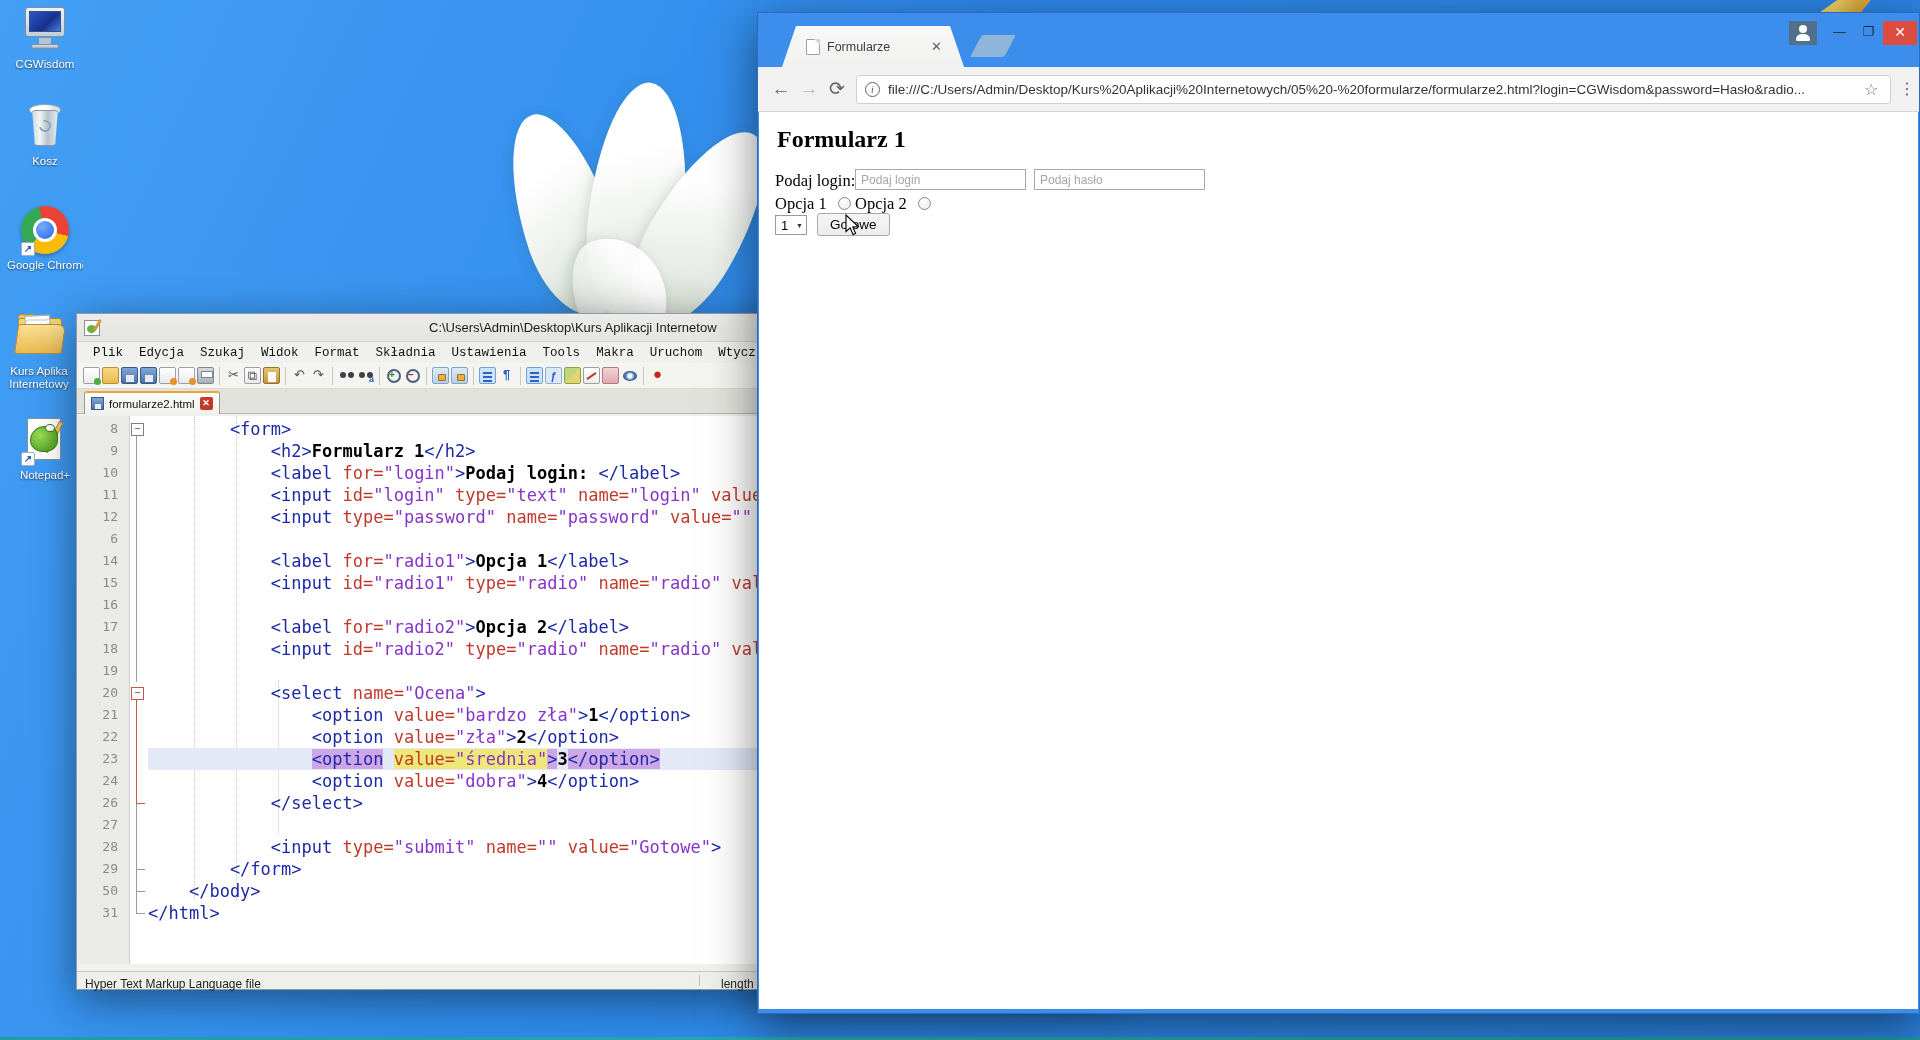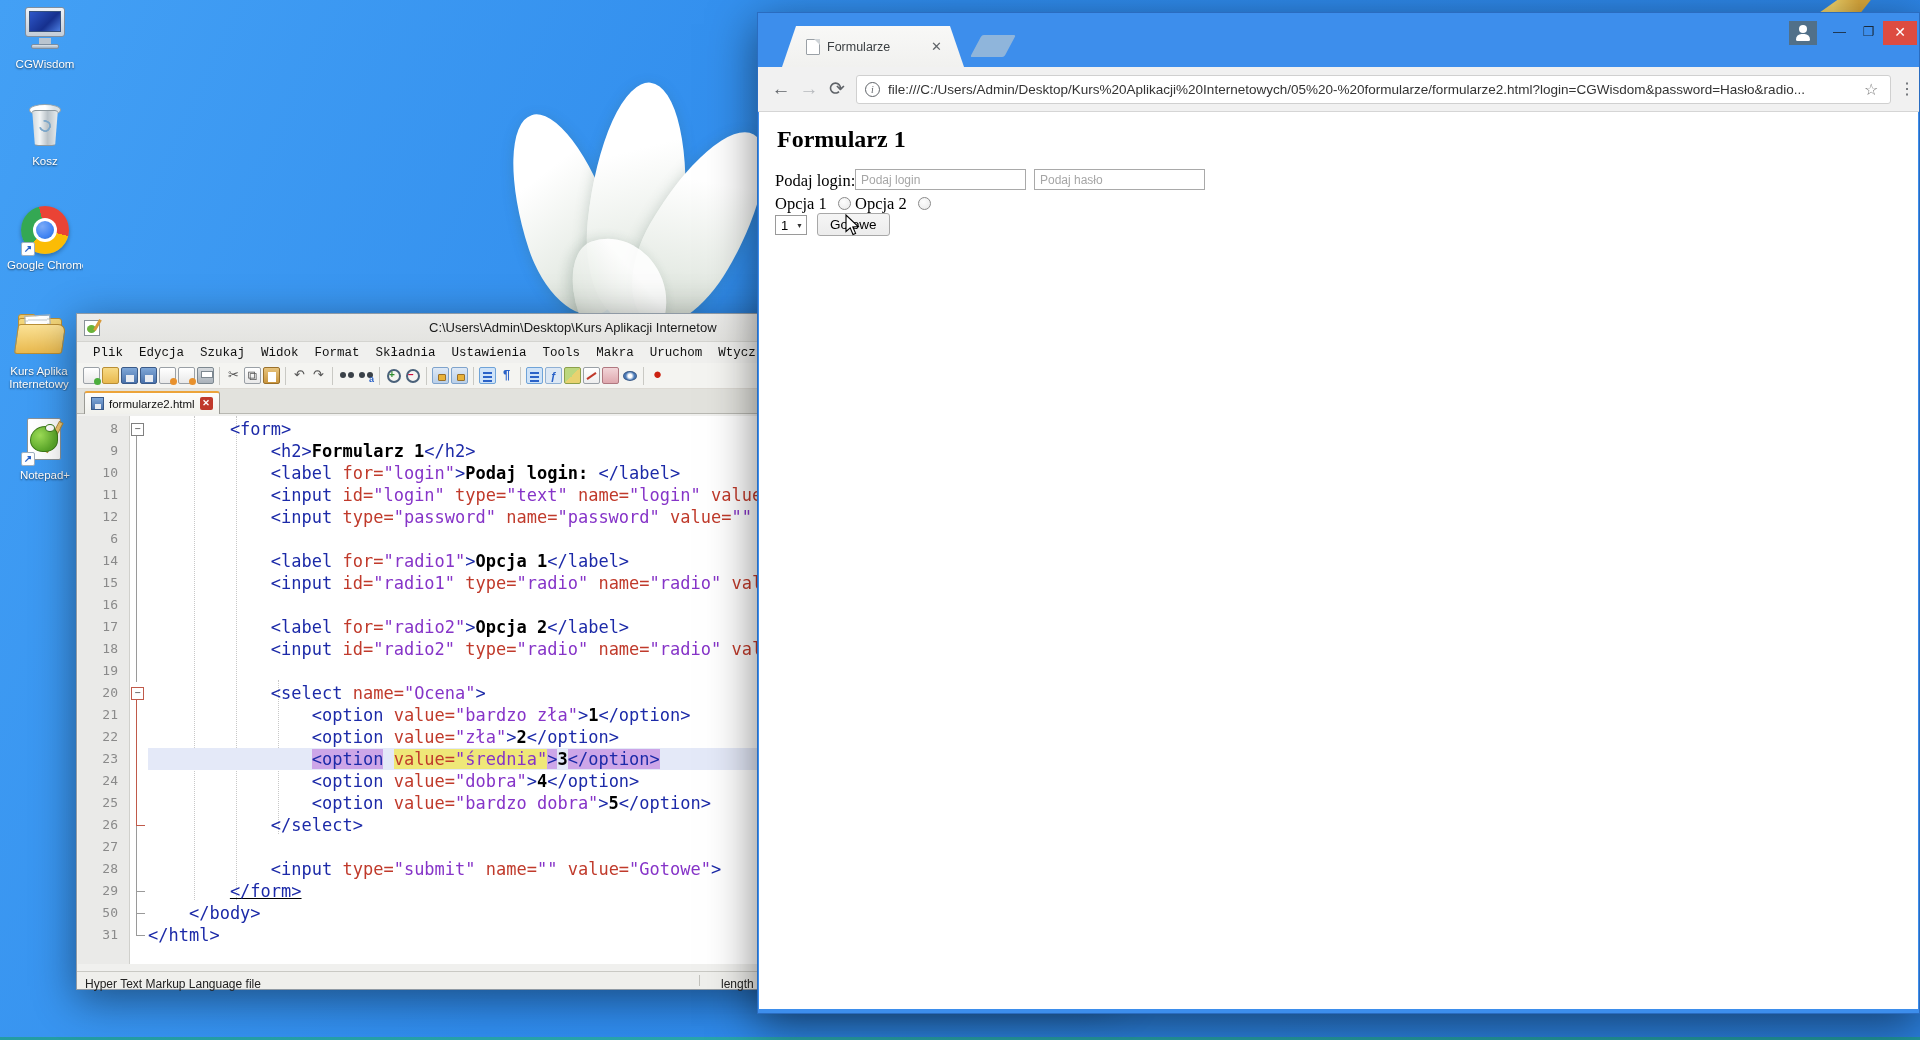--- a/index.html
+++ b/index.html
@@ -428,43 +428,38 @@
             <span class="ln">23</span>
             <span class="fold f-lr"></span>
             <span class="ct" style="padding-left: 16ch;"><span class="c-g bg-hp">&lt;option</span><span class="c-p"> </span><span class="c-a bg-hy">value=</span><span class="c-v bg-hy">"średnia"</span><span class="c-g bg-hp">&gt;</span><span class="c-t">3</span><span class="c-g bg-hp">&lt;/option&gt;</span></span>
           </div>
           <div class="cl">
             <span class="ln">24</span>
             <span class="fold f-lr"></span>
             <span class="ct" style="padding-left: 16ch;"><span class="c-g">&lt;option</span><span class="c-a"> value=</span><span class="c-v">"dobra"</span><span class="c-g">&gt;</span><span class="c-t">4</span><span class="c-g">&lt;/option&gt;</span></span>
           </div>
           <div class="cl">
-            <span class="ln">25</span>
-            <span class="fold f-lr"></span>
-            <span class="ct" style="padding-left: 16ch;"><span class="c-g">&lt;option</span><span class="c-a"> value=</span><span class="c-v">"bardzo dobra"</span><span class="c-g">&gt;</span><span class="c-t">5</span><span class="c-g">&lt;/option&gt;</span></span>
-          </div>
-          <div class="cl">
             <span class="ln">26</span>
             <span class="fold f-cr"></span>
             <span class="ct" style="padding-left: 12ch;"><span class="c-g">&lt;/select&gt;</span></span>
           </div>
           <div class="cl">
             <span class="ln">27</span>
             <span class="fold f-l"></span>
             <span class="ct" style="padding-left: 0ch;"></span>
           </div>
           <div class="cl">
             <span class="ln">28</span>
             <span class="fold f-l"></span>
             <span class="ct" style="padding-left: 12ch;"><span class="c-g">&lt;input</span><span class="c-a"> type=</span><span class="c-v">"submit"</span><span class="c-a"> name=</span><span class="c-v">""</span><span class="c-a"> value=</span><span class="c-v">"Gotowe"</span><span class="c-g">&gt;</span></span>
           </div>
           <div class="cl">
             <span class="ln">29</span>
             <span class="fold f-t"></span>
-            <span class="ct" style="padding-left: 8ch; text-decoration: underline;"><span class="c-g">&lt;/form&gt;</span></span>
+            <span class="ct" style="padding-left: 8ch;"><span class="c-g">&lt;/form&gt;</span></span>
           </div>
           <div class="cl">
             <span class="ln">50</span>
             <span class="fold f-t"></span>
             <span class="ct" style="padding-left: 4ch;"><span class="c-g">&lt;/body&gt;</span></span>
           </div>
           <div class="cl">
             <span class="ln">31</span>
             <span class="fold f-c"></span>
             <span class="ct" style="padding-left: 0ch;"><span class="c-g">&lt;/html&gt;</span></span>

